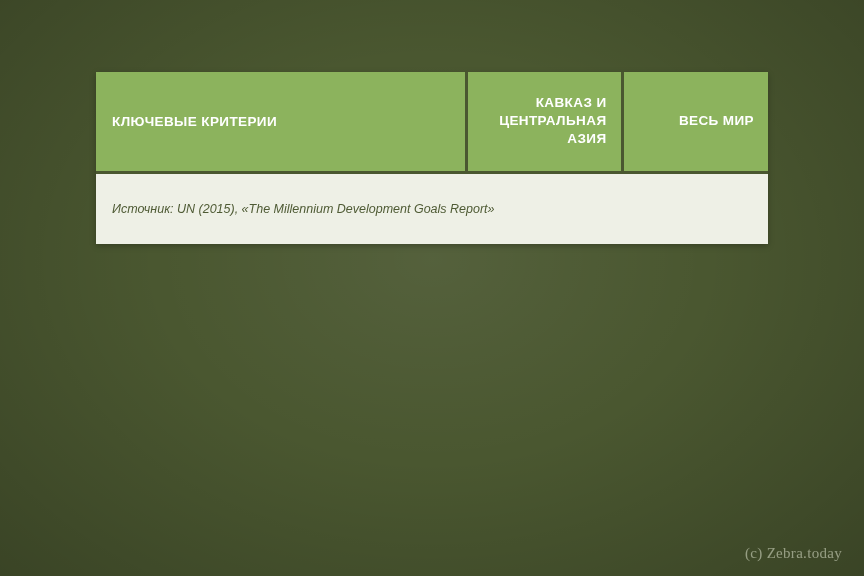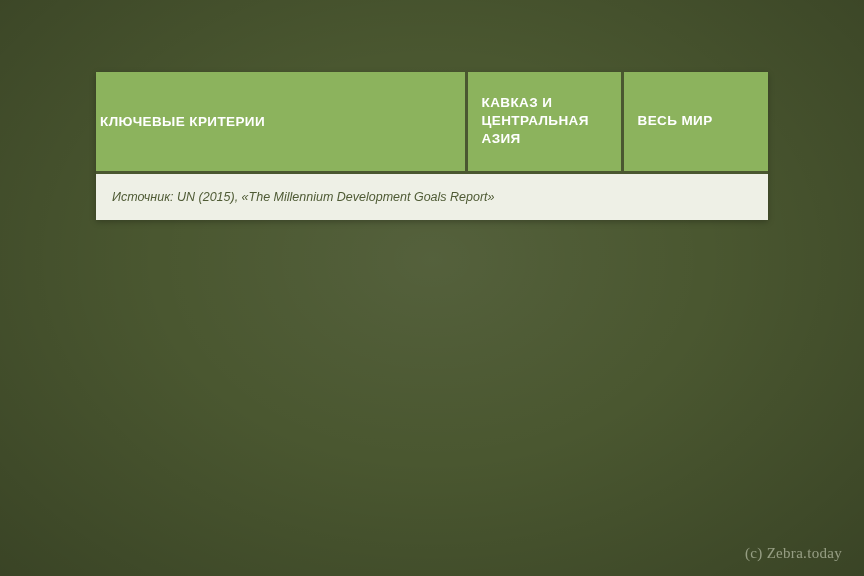--- a/index.html
+++ b/index.html
@@ -44,25 +44,25 @@
     font-weight: bold;
     letter-spacing: 0.4px;
     height: 100px;
     vertical-align: middle;
     border-right: 3px solid #4a5730;
     padding: 0 14px;
     box-sizing: border-box;
   }
   thead th.head-criteria {
     text-align: left;
-    padding-left: 4px;
+    padding-left: 16px;
     font-size: 13.5px;
   }
   thead th.head-center {
-    text-align: left;
+    text-align: right;
     line-height: 1.35;
   }
   thead th:last-child { border-right: none; }
 
   tbody td {
     background: #eef0e6;
     border-top: 3px solid #4a5730;
     border-right: 3px solid #4a5730;
     height: 96px;
     vertical-align: middle;
@@ -81,21 +81,21 @@
     text-align: center;
     color: #3a4426;
     font-size: 15px;
     font-weight: bold;
   }
 
   tfoot td {
     background: #eef0e6;
     border-top: 3px solid #4a5730;
     height: 38px;
-    padding: 4px 16px;
+    padding: 16px 16px;
     color: #4f5b35;
     font-style: italic;
     font-size: 12.5px;
     vertical-align: middle;
   }
 
   .watermark {
     position: absolute;
     right: 22px;
     bottom: 14px;

